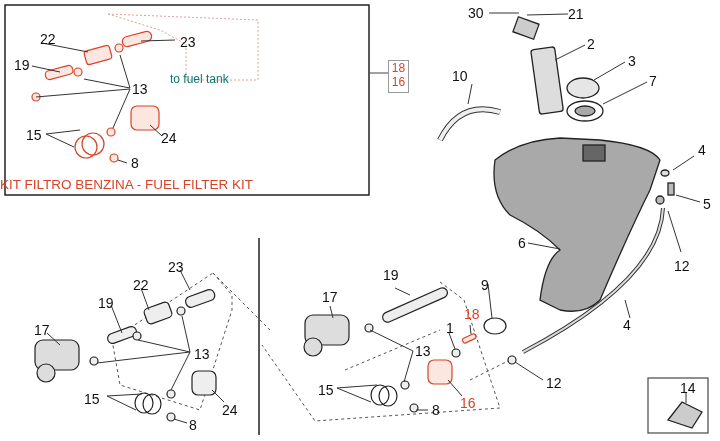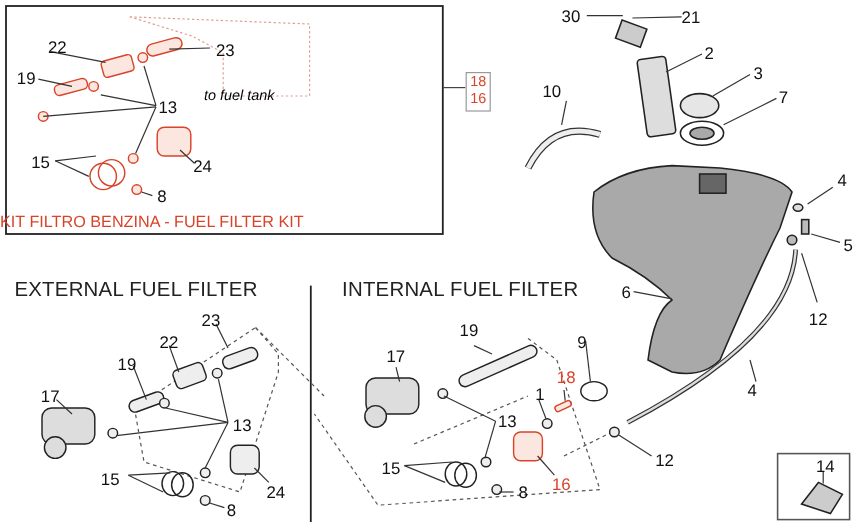--- a/index.html
+++ b/index.html
@@ -2,21 +2,21 @@
 <html><head>
 <meta charset="utf-8">
 <style>
   html,body{margin:0;padding:0;background:#fff;}
   #root{position:relative;width:720px;height:441px;overflow:hidden;background:#fff;font-family:"Liberation Sans",sans-serif;}
   svg{position:absolute;left:0;top:0;}
   .lbl{position:absolute;font-size:14px;color:#111;line-height:1;white-space:nowrap;}
   .lbl.red{color:#d9432a;}
   .hdr{position:absolute;font-size:17px;color:#222;letter-spacing:0.2px;white-space:nowrap;line-height:1;}
   .kit-title{position:absolute;left:0;top:178px;font-size:13.5px;color:#d9432a;white-space:nowrap;line-height:1;}
-  .note{position:absolute;left:170px;top:72px;font-size:12px;color:#000000;white-space:nowrap;font-style:italic;}
+  .note{position:absolute;left:170px;top:72px;font-size:12px;color:#0f766e;white-space:nowrap;}
   .refbox{position:absolute;left:388px;top:60px;width:18px;width:19px;height:31px;border:1px solid #999;background:#fff;}
   .refbox span{display:block;font-size:12px;color:#d9432a;text-align:center;line-height:14px;}
 </style>
 </head>
 <body>
 
 <div id="root">
 <svg width="720" height="441" viewBox="0 0 720 441">
 
   <rect x="5" y="5" width="364" height="190" fill="none" stroke="#222" stroke-width="1.5"></rect>
@@ -162,22 +162,20 @@
 <div class="lbl" style="left:161px;top:131px;">24</div>
 <div class="lbl" style="left:131px;top:156px;">8</div>
 <div class="note">to fuel tank</div>
 <div class="kit-title">KIT FILTRO BENZINA - FUEL FILTER KIT</div>
 
 <div class="refbox">
   <span>18</span>
   <span>16</span>
 </div>
 
-<div class="hdr" style="left:12px;top:233px;">EXTERNAL FUEL FILTER</div>
-<div class="hdr" style="left:285px;top:233px;">INTERNAL FUEL FILTER</div>
 
 <div class="lbl" style="left:168px;top:260px;">23</div>
 <div class="lbl" style="left:133px;top:278px;">22</div>
 <div class="lbl" style="left:98px;top:296px;">19</div>
 <div class="lbl" style="left:34px;top:323px;">17</div>
 <div class="lbl" style="left:194px;top:347px;">13</div>
 <div class="lbl" style="left:84px;top:392px;">15</div>
 <div class="lbl" style="left:222px;top:403px;">24</div>
 <div class="lbl" style="left:189px;top:418px;">8</div>
 

